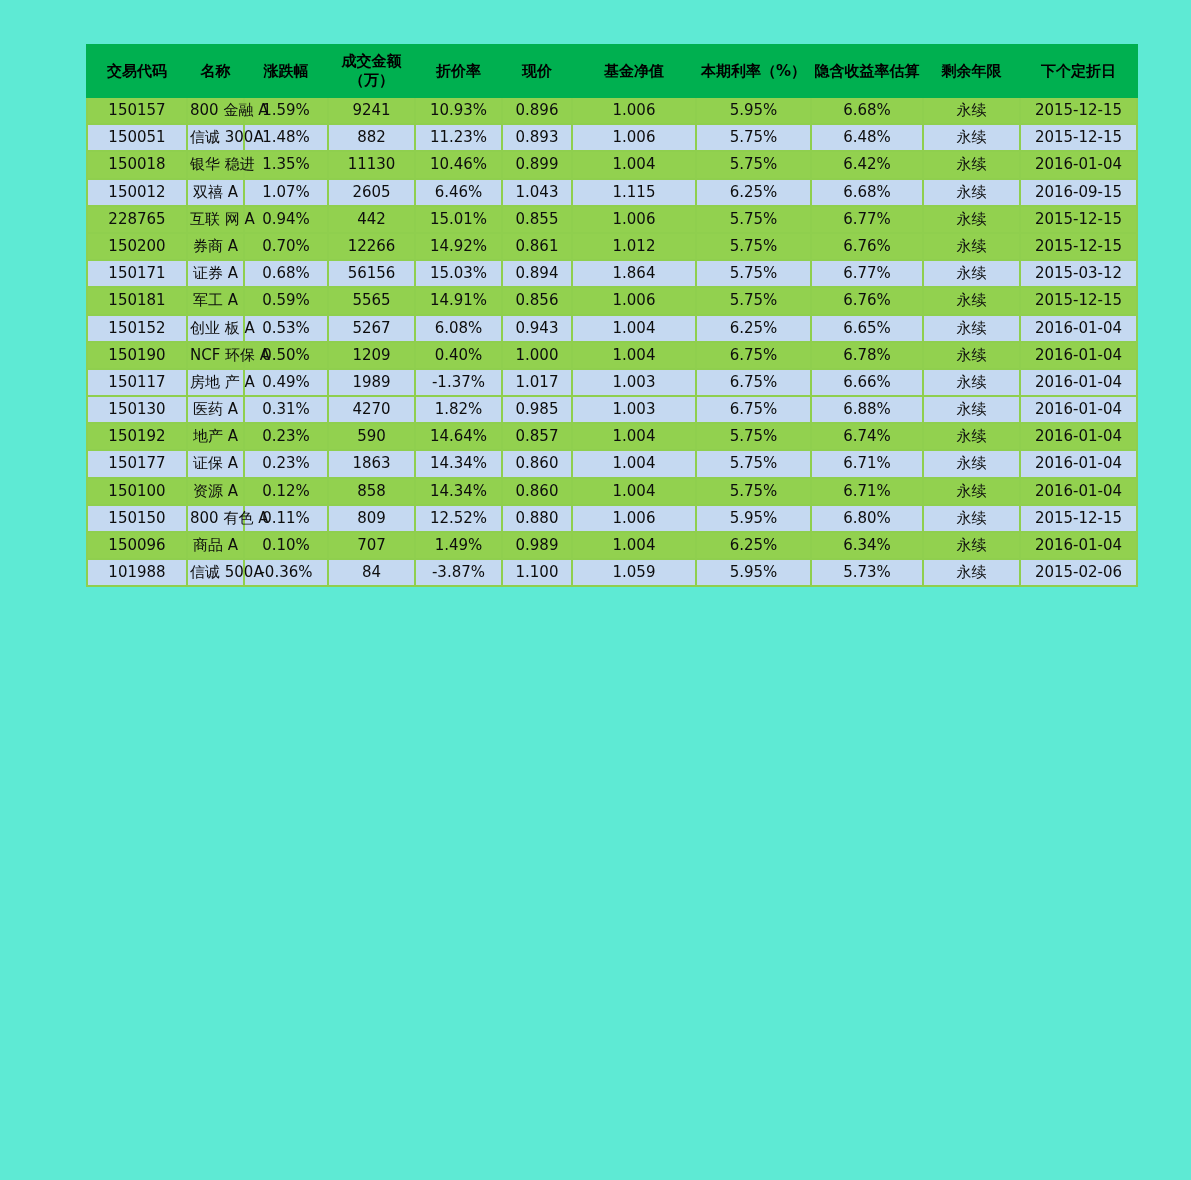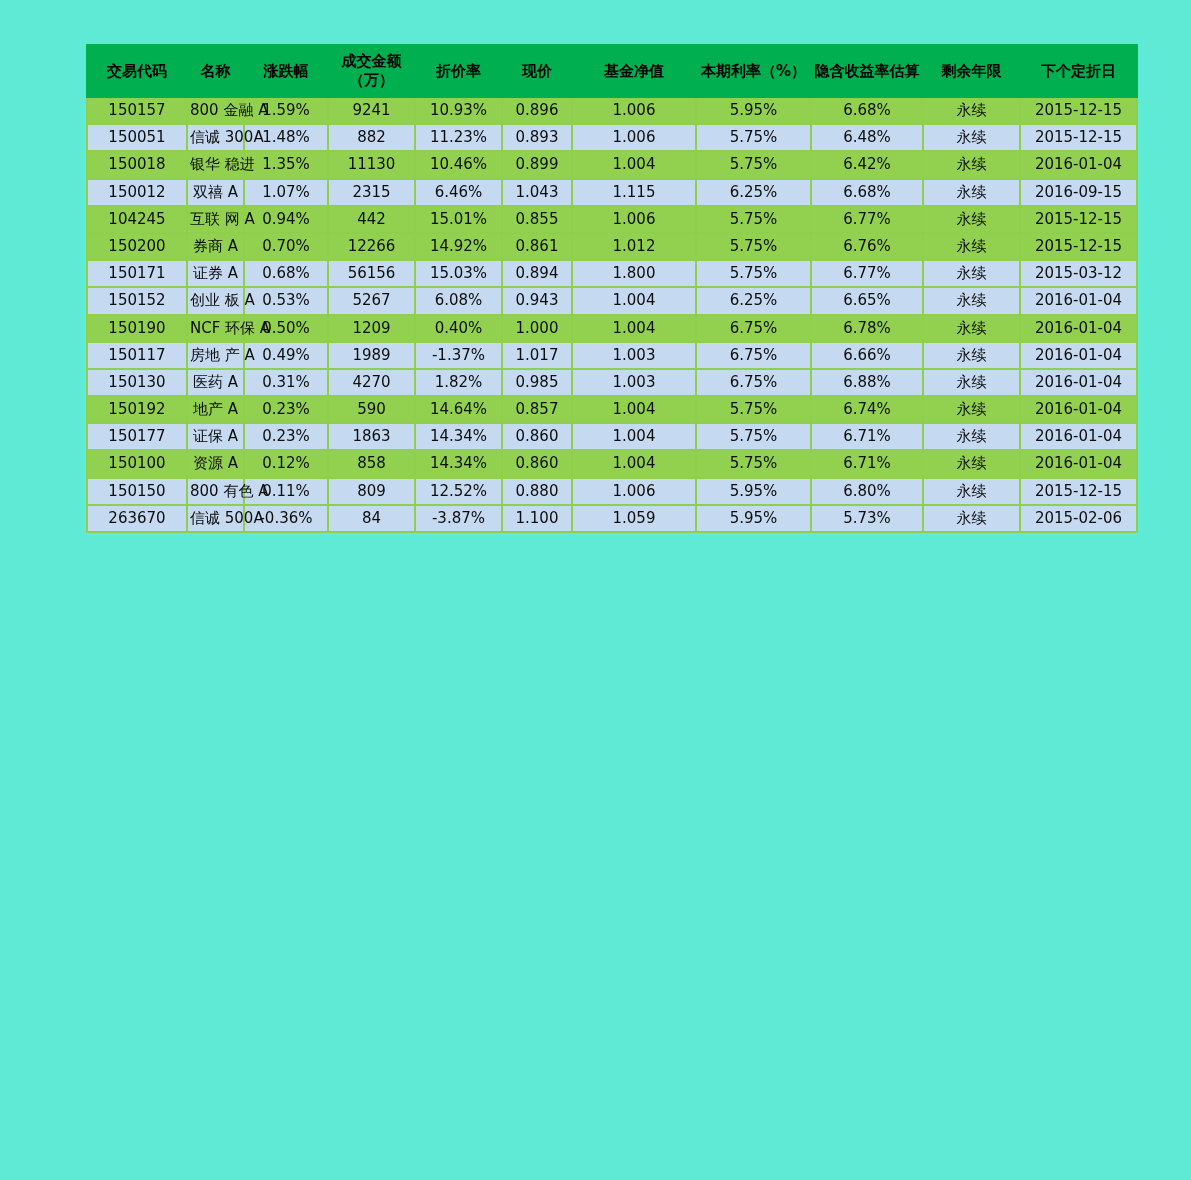--- a/index.html
+++ b/index.html
@@ -149,31 +149,31 @@
           <td>1.004</td>
           <td>5.75%</td>
           <td>6.42%</td>
           <td>永续</td>
           <td>2016-01-04</td>
         </tr>
         <tr class="row-blue">
           <td>150012</td>
           <td class="cell-name">双禧 A</td>
           <td>1.07%</td>
-          <td>2315</td>
+          <td>2605</td>
           <td>6.46%</td>
           <td>1.043</td>
           <td>1.115</td>
           <td>6.25%</td>
           <td>6.68%</td>
           <td>永续</td>
           <td>2016-09-15</td>
         </tr>
         <tr class="row-green">
-          <td>104245</td>
+          <td>228765</td>
           <td class="cell-name">互联 网 A</td>
           <td>0.94%</td>
           <td>442</td>
           <td>15.01%</td>
           <td>0.855</td>
           <td>1.006</td>
           <td>5.75%</td>
           <td>6.77%</td>
           <td>永续</td>
           <td>2015-12-15</td>
@@ -191,25 +191,38 @@
           <td>永续</td>
           <td>2015-12-15</td>
         </tr>
         <tr class="row-blue">
           <td>150171</td>
           <td class="cell-name">证券 A</td>
           <td>0.68%</td>
           <td>56156</td>
           <td>15.03%</td>
           <td>0.894</td>
-          <td>1.800</td>
+          <td>1.864</td>
           <td>5.75%</td>
           <td>6.77%</td>
           <td>永续</td>
           <td>2015-03-12</td>
+        </tr>
+        <tr class="row-green">
+          <td>150181</td>
+          <td class="cell-name">军工 A</td>
+          <td>0.59%</td>
+          <td>5565</td>
+          <td>14.91%</td>
+          <td>0.856</td>
+          <td>1.006</td>
+          <td>5.75%</td>
+          <td>6.76%</td>
+          <td>永续</td>
+          <td>2015-12-15</td>
         </tr>
         <tr class="row-blue">
           <td>150152</td>
           <td class="cell-name">创业 板 A</td>
           <td>0.53%</td>
           <td>5267</td>
           <td>6.08%</td>
           <td>0.943</td>
           <td>1.004</td>
           <td>6.25%</td>
@@ -301,22 +314,35 @@
           <td>0.11%</td>
           <td>809</td>
           <td>12.52%</td>
           <td>0.880</td>
           <td>1.006</td>
           <td>5.95%</td>
           <td>6.80%</td>
           <td>永续</td>
           <td>2015-12-15</td>
         </tr>
-        <tr class="row-blue">
-          <td>263670</td>
+        <tr class="row-green">
+          <td>150096</td>
+          <td class="cell-name">商品 A</td>
+          <td>0.10%</td>
+          <td>707</td>
+          <td>1.49%</td>
+          <td>0.989</td>
+          <td>1.004</td>
+          <td>6.25%</td>
+          <td>6.34%</td>
+          <td>永续</td>
+          <td>2016-01-04</td>
+        </tr>
+        <tr class="row-blue">
+          <td>101988</td>
           <td class="cell-name">信诚 500A</td>
           <td>-0.36%</td>
           <td>84</td>
           <td>-3.87%</td>
           <td>1.100</td>
           <td>1.059</td>
           <td>5.95%</td>
           <td>5.73%</td>
           <td>永续</td>
           <td>2015-02-06</td>

